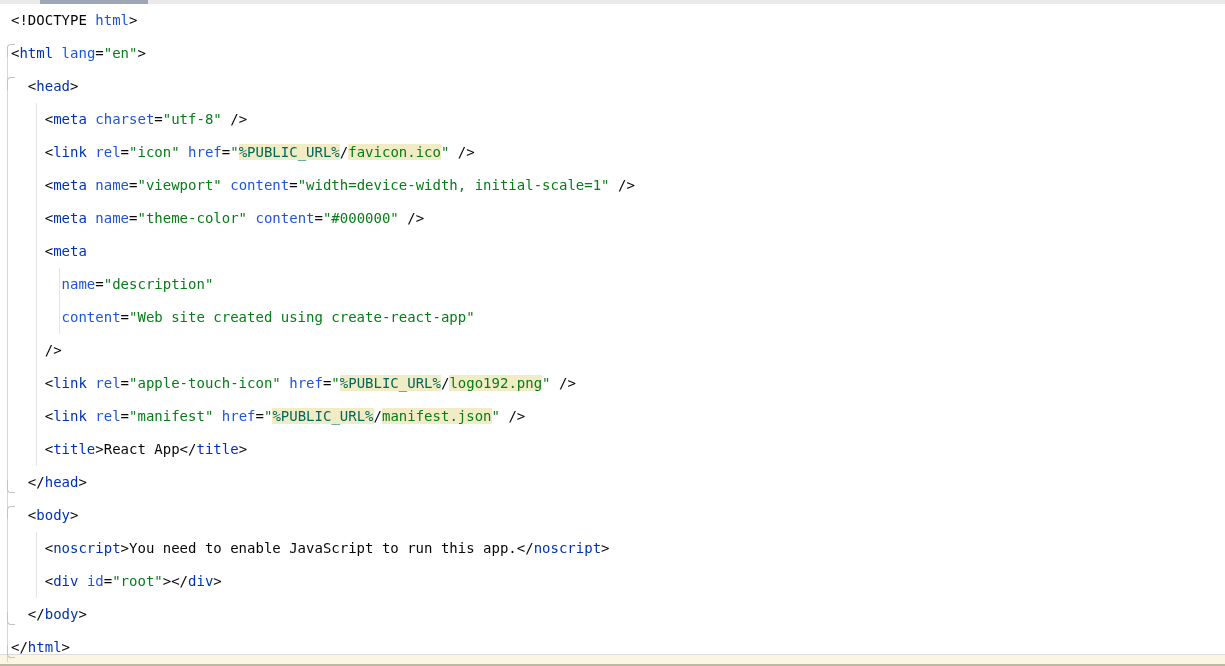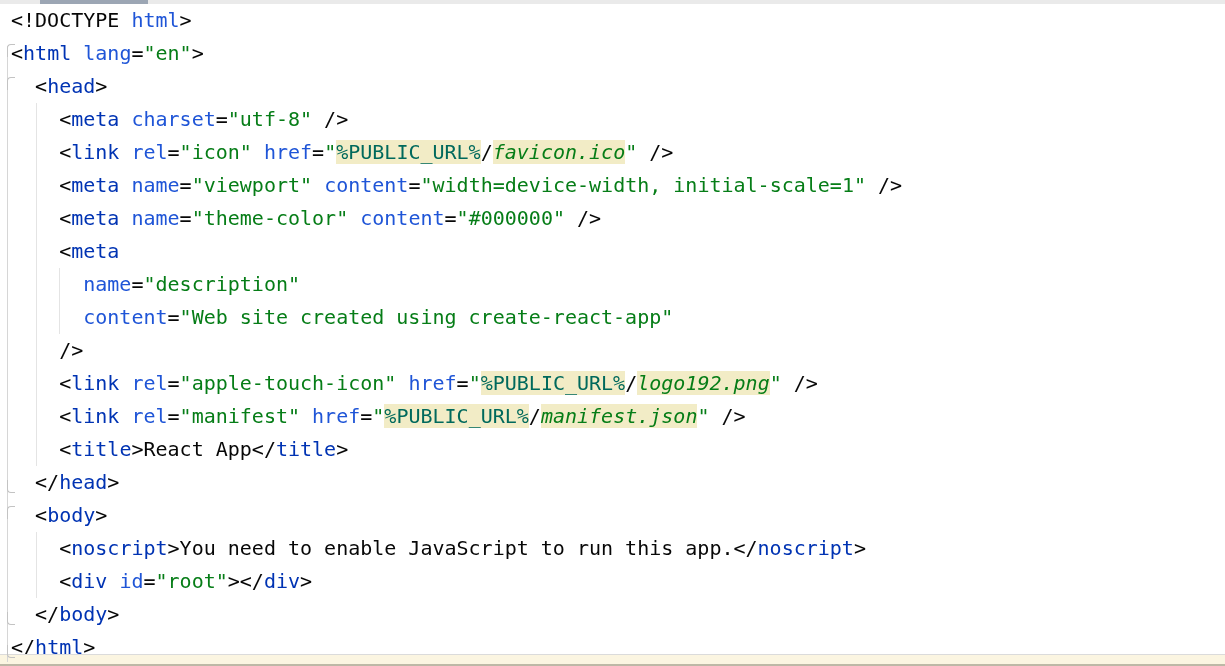--- a/index.html
+++ b/index.html
@@ -8,31 +8,31 @@
     font-family:"DejaVu Sans Mono","Liberation Mono",monospace;
     position:relative;
   }
   
   .hscroll-track{position:absolute;top:0;left:0;width:1225px;height:4px;background:#eaeaea;z-index:5;}
   .hscroll-thumb{position:absolute;top:0;left:40px;width:108px;height:4px;background:#9ca6b4;}
   
   .editor{position:absolute;top:0;left:0;width:1225px;height:666px;background:#fff;}
   .code{
     position:absolute;top:4px;left:11px;right:0;
-    font-size:20px;line-height:33px;white-space:pre;
+    font-size:14px;line-height:33px;white-space:pre;
     color:var(--plain);
     font-variant-ligatures:none;
   }
   .code-line{height:33px;}
   .tok-p{color:var(--plain);}
   .tok-t{color:var(--tag);}
   .tok-a{color:var(--attr);}
   .tok-v{color:var(--value);}
   .tok-tpl{color:var(--template);background:var(--fragment_bg);}
-  .tok-f{color:var(--value);background:var(--fragment_bg);font-style:italic;}
+  .tok-f{color:var(--value);background:var(--fragment_bg);}
   
   .fold-gutter{position:absolute;top:0;left:0;width:12px;height:666px;z-index:4;}
   .fold-stem{position:absolute;left:7px;top:46px;width:1px;height:616px;background:#d6d6d6;}
   .fold-mark{position:absolute;left:7px;width:8px;height:13px;box-sizing:border-box;}
   .fold-mark.open{border-top:1px solid #c3c3c3;border-left:1px solid #c3c3c3;border-top-left-radius:4px;}
   .fold-mark.close{border-bottom:1px solid #c3c3c3;border-left:1px solid #c3c3c3;border-bottom-left-radius:4px;}
   
   .indent-guide{position:absolute;width:1px;background:#e4e4e4;z-index:1;}
   
   .bottom-strip{

